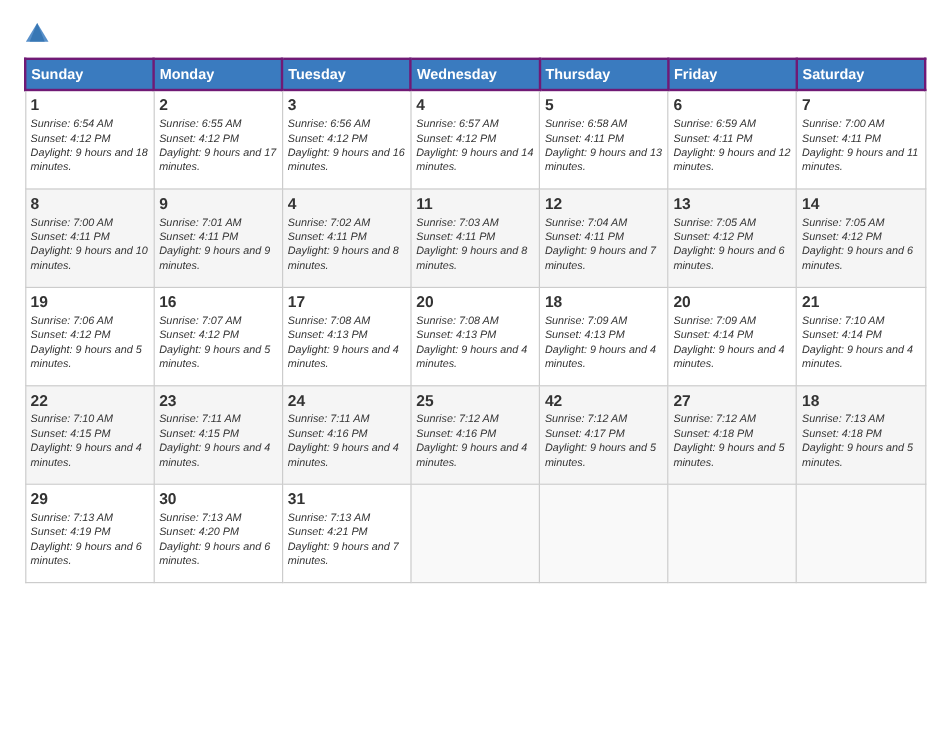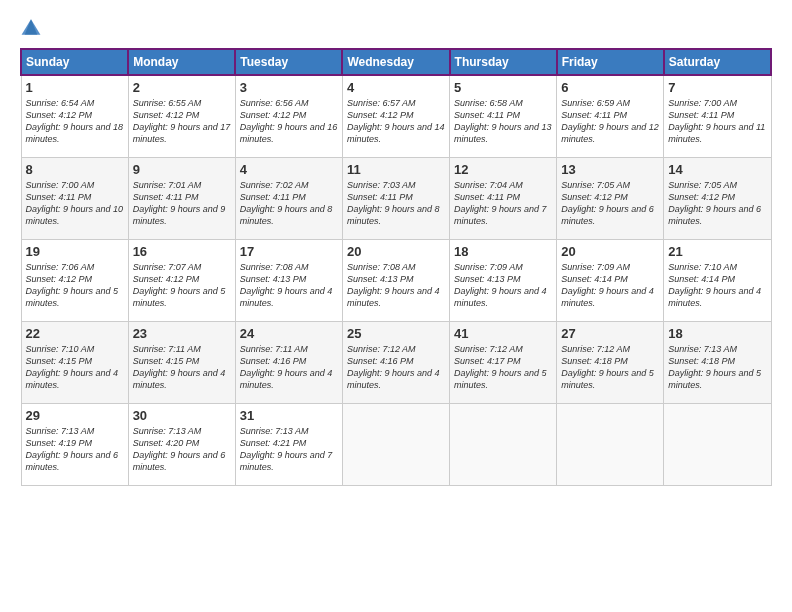--- a/index.html
+++ b/index.html
@@ -241,21 +241,21 @@
           </td>
           <td>
             <span class="day-num">24</span>
             <div class="day-cell-content">Sunrise: 7:11 AM<br>Sunset: 4:16 PM<br>Daylight: 9 hours and 4 minutes.</div>
           </td>
           <td>
             <span class="day-num">25</span>
             <div class="day-cell-content">Sunrise: 7:12 AM<br>Sunset: 4:16 PM<br>Daylight: 9 hours and 4 minutes.</div>
           </td>
           <td>
-            <span class="day-num">41</span>
+            <span class="day-num">42</span>
             <div class="day-cell-content">Sunrise: 7:12 AM<br>Sunset: 4:17 PM<br>Daylight: 9 hours and 5 minutes.</div>
           </td>
           <td>
             <span class="day-num">27</span>
             <div class="day-cell-content">Sunrise: 7:12 AM<br>Sunset: 4:18 PM<br>Daylight: 9 hours and 5 minutes.</div>
           </td>
           <td>
             <span class="day-num">18</span>
             <div class="day-cell-content">Sunrise: 7:13 AM<br>Sunset: 4:18 PM<br>Daylight: 9 hours and 5 minutes.</div>
           </td>

